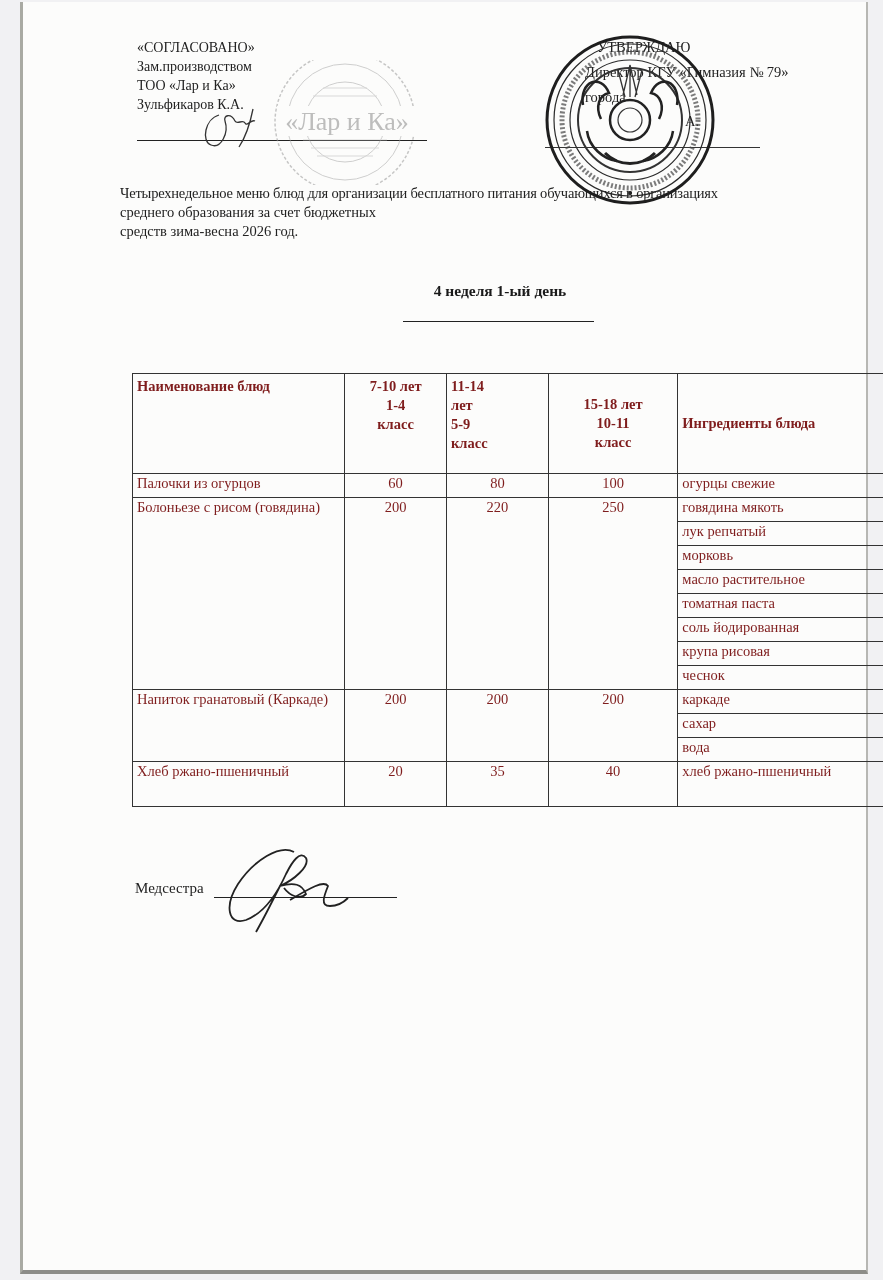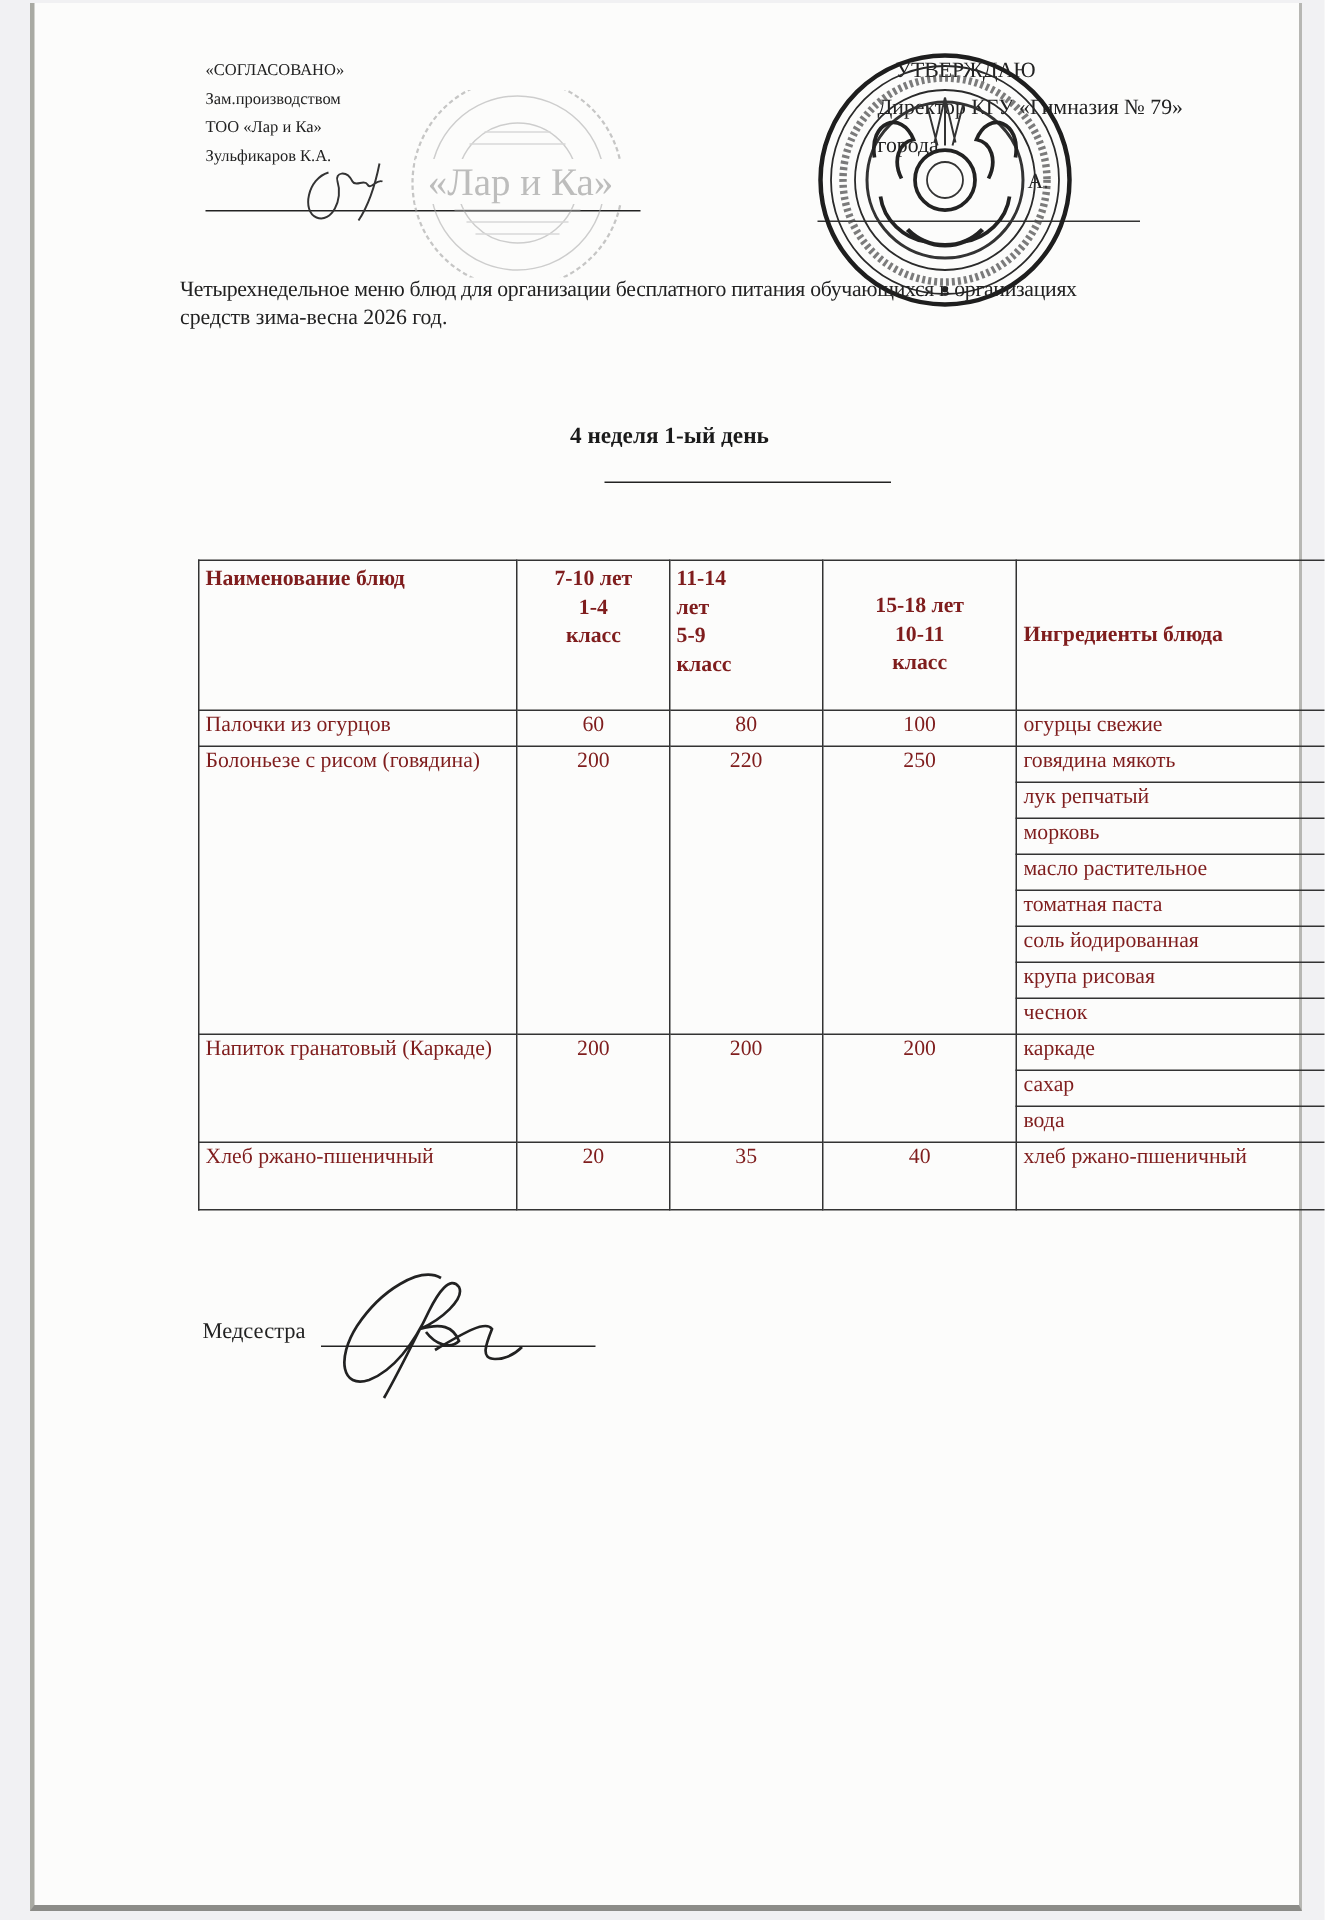--- a/index.html
+++ b/index.html
@@ -13,21 +13,21 @@
     .page {
       position: absolute; left: 20px; top: 2px; width: 848px; height: 1272px;
       background: #fcfcfb;
       border-left: 3px solid #a9aaa3;
       border-right: 2px solid #b7b7b3;
       border-bottom: 4px solid #8c8c88;
       box-sizing: border-box;
     }
     .approved {
       position: absolute; left: 137px; top: 38px;
-      font-size: 11px; line-height: 19px; color: #222;
+      font-size: 14px; line-height: 19px; color: #222;
     }
     .approved .line { white-space: nowrap; }
     .approved .sig-line {
       position: absolute; left: 0; top: 102px; width: 290px; border-top: 1px solid #222;
     }
     .approve-right {
       position: absolute; left: 585px; top: 38px;
       font-size: 14.5px; line-height: 19px; color: #222;
     }
     .approve-right .l1 { position: absolute; left: 12px; top: 0; white-space: nowrap; }
@@ -39,21 +39,21 @@
     .stamp-left { position: absolute; left: 263px; top: 60px; width: 165px; height: 125px; opacity: 0.55; }
     .stamp-right { position: absolute; left: 543px; top: 35px; width: 175px; height: 170px; }
 
     .title-block {
       position: absolute; left: 120px; top: 184px; width: 760px;
       font-size: 14.5px; line-height: 19px; color: #222;
       font-family: "Liberation Serif", serif;
     }
     .title-block .t1 { white-space: nowrap; letter-spacing: -0.2px; }
     .day-title {
-      position: absolute; left: 380px; top: 282px; width: 240px; text-align: left;
+      position: absolute; left: 380px; top: 282px; width: 240px; text-align: center;
       font-weight: bold; font-size: 15.5px;
     }
     .day-underline { position: absolute; left: 403px; top: 321px; width: 191px; border-top: 1.5px solid #222; }
 
     table.menu {
       position: absolute; left: 132px; top: 373px;
       width: 828px;
       border-collapse: collapse;
       font-size: 14.5px;
       color: #7f1d1d;
@@ -133,20 +133,21 @@
   <circle cx="87" cy="85" r="12" fill="none" stroke="#333" stroke-width="1.2"></circle>
   <path d="M87 30 L80 60 M87 30 L94 60 M87 30 L87 62 M75 35 L82 62 M99 35 L92 62" stroke="#333" stroke-width="1.3" fill="none"></path>
   <path d="M40 70 C36 46 58 38 66 58 C56 60 52 72 58 84 M134 70 C138 46 116 38 108 58 C118 60 122 72 116 84" stroke="#222" stroke-width="2.5" fill="none"></path>
   <path d="M44 96 C46 112 60 124 74 126 M130 96 C128 112 114 124 100 126" stroke="#222" stroke-width="2.5" fill="none"></path>
   <path d="M62 118 C76 132 98 132 112 118" stroke="#222" stroke-width="3" fill="none"></path>
   <circle cx="87" cy="158" r="2" fill="#222"></circle>
 </svg>
 
 <div class="title-block">
   <div class="t1">Четырехнедельное меню блюд для организации бесплатного питания обучающихся в организациях</div>
+  <div>среднего образования за счет бюджетных</div>
   <div>средств зима-весна 2026 год.</div>
 </div>
 
 <div class="day-title">4 неделя 1-ый день</div>
 <div class="day-underline"></div>
 
 <table class="menu">
   <colgroup>
     <col class="col-name">
       <col class="col-a">

